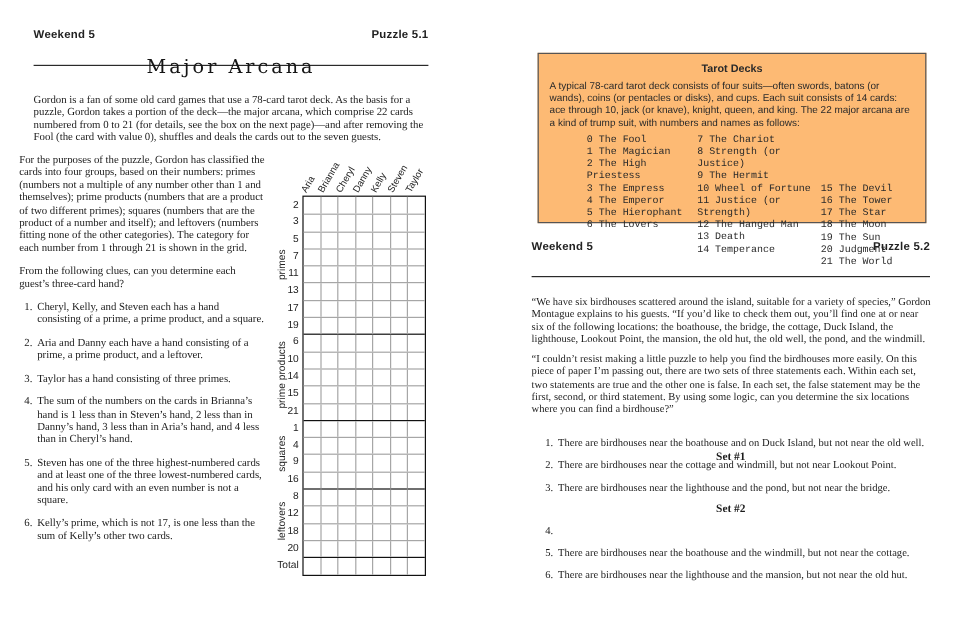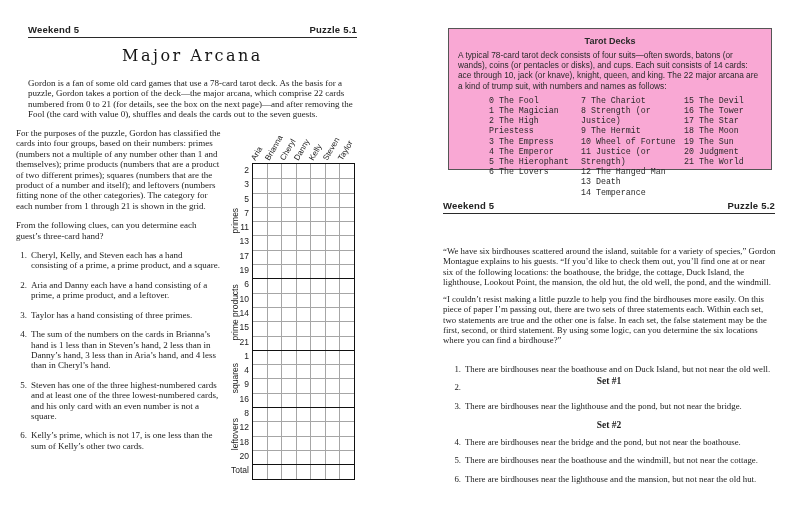--- a/index.html
+++ b/index.html
@@ -6,21 +6,21 @@
   body{
     width:800px;height:517px;position:relative;background:#ffffff;
     font-family:"Liberation Serif",serif;color:#1b1b1b;overflow:hidden;
     -webkit-font-smoothing:antialiased;
   }
   .abs{position:absolute;}
 
   
   .pg-header{
     display:flex;justify-content:space-between;align-items:flex-end;
-    border-bottom:1.5px solid #2a2a2a;padding-bottom:2px;
+    border-bottom:1.5px solid #2a2a2a;padding-bottom:19px;
     font-family:"Liberation Sans",sans-serif;font-weight:bold;font-size:9.5px;
     color:#222;letter-spacing:.2px;
   }
 
   
   .puzzle-title{
     font-family:"DejaVu Serif",serif;font-size:16px;letter-spacing:2.5px;
     text-align:center;color:#151515;white-space:nowrap;
   }
 
@@ -61,31 +61,31 @@
 
   .col-headers{position:absolute;left:252px;top:112px;width:110px;height:51px;
     font-family:"Liberation Sans",sans-serif;font-size:8px;color:#222;}
   .chead{
     position:absolute;bottom:1px;transform:rotate(-60deg);
     transform-origin:0 100%;white-space:nowrap;
   }
 
   
   .tarot-box{
-    position:absolute;left:448px;top:28px;width:324px;height:142px;
-    border:1.5px solid #555;box-sizing:border-box;background:#f9a8d4;
+    position:absolute;left:448px;top:44px;width:324px;height:142px;
+    border:1.5px solid #555;box-sizing:border-box;background:#fdba74;
     font-family:"Liberation Sans",sans-serif;color:#2a2a2a;
   }
   .tarot-title{font-weight:bold;font-size:9px;text-align:center;margin-top:7px;}
   .tarot-text{font-size:8.3px;line-height:10.2px;margin:4px 9px 0 9px;}
   .tarot-cols{display:flex;margin:5px 0 0 40px;font-size:8.3px;line-height:10.2px;}
   .tcol{display:flex;flex-direction:column;font-family:Liberation Mono, monospace;}
   .tcol1{width:92px;}
   .tcol2{width:103px;}
-  .tcol3{width:80px;}
+  .tcol3{width:80px;margin-top:41px;}
 
   
   .set-title{font-weight:bold;font-size:9.5px;text-align:center;}
 
   .pagenum{font-family:"DejaVu Serif",serif;font-size:11.5px;color:#222;margin-top:48px;}
 </style>
 </head>
 <body>
 
 <div class="abs" style="left:0;top:0;width:418px;height:517px;">
@@ -420,32 +420,32 @@
   <div class="rp-body abs" style="left:25px;top:294px;width:333px;">“I couldn’t resist making a little puzzle to help you find the birdhouses more easily. On this piece of paper I’m passing out, there are two sets of three statements each. Within each set, two statements are true and the other one is false. In each set, the false statement may be the first, second, or third statement. By using some logic, can you determine the six locations where you can find a birdhouse?”</div>
 
   <div class="set-title abs" style="left:25px;top:347px;width:332px;margin-top:29px;">Set #1</div>
   <ol class="num-list rp-list rp-body abs" style="left:34px;top:364px;width:324px;">
       <li>
         <span class="num">1.</span>
         <span>There are birdhouses near the boathouse and on Duck Island, but not near the old well.</span>
       </li>
       <li>
         <span class="num">2.</span>
+        <span>There are birdhouses near the cottage and windmill, but not near Lookout Point.</span>
       </li>
       <li>
         <span class="num">3.</span>
         <span>There are birdhouses near the lighthouse and the pond, but not near the bridge.</span>
       </li>
     </ol>
 
   <div class="set-title abs" style="left:25px;top:420px;width:332px;">Set #2</div>
   <ol class="num-list rp-list rp-body abs" style="left:34px;top:437px;width:324px;">
       <li>
         <span class="num">4.</span>
-        <span>There are birdhouses near the bridge and the pond, but not near the boathouse.</span>
       </li>
       <li>
         <span class="num">5.</span>
         <span>There are birdhouses near the boathouse and the windmill, but not near the cottage.</span>
       </li>
       <li>
         <span class="num">6.</span>
         <span>There are birdhouses near the lighthouse and the mansion, but not near the old hut.</span>
       </li>
     </ol>

